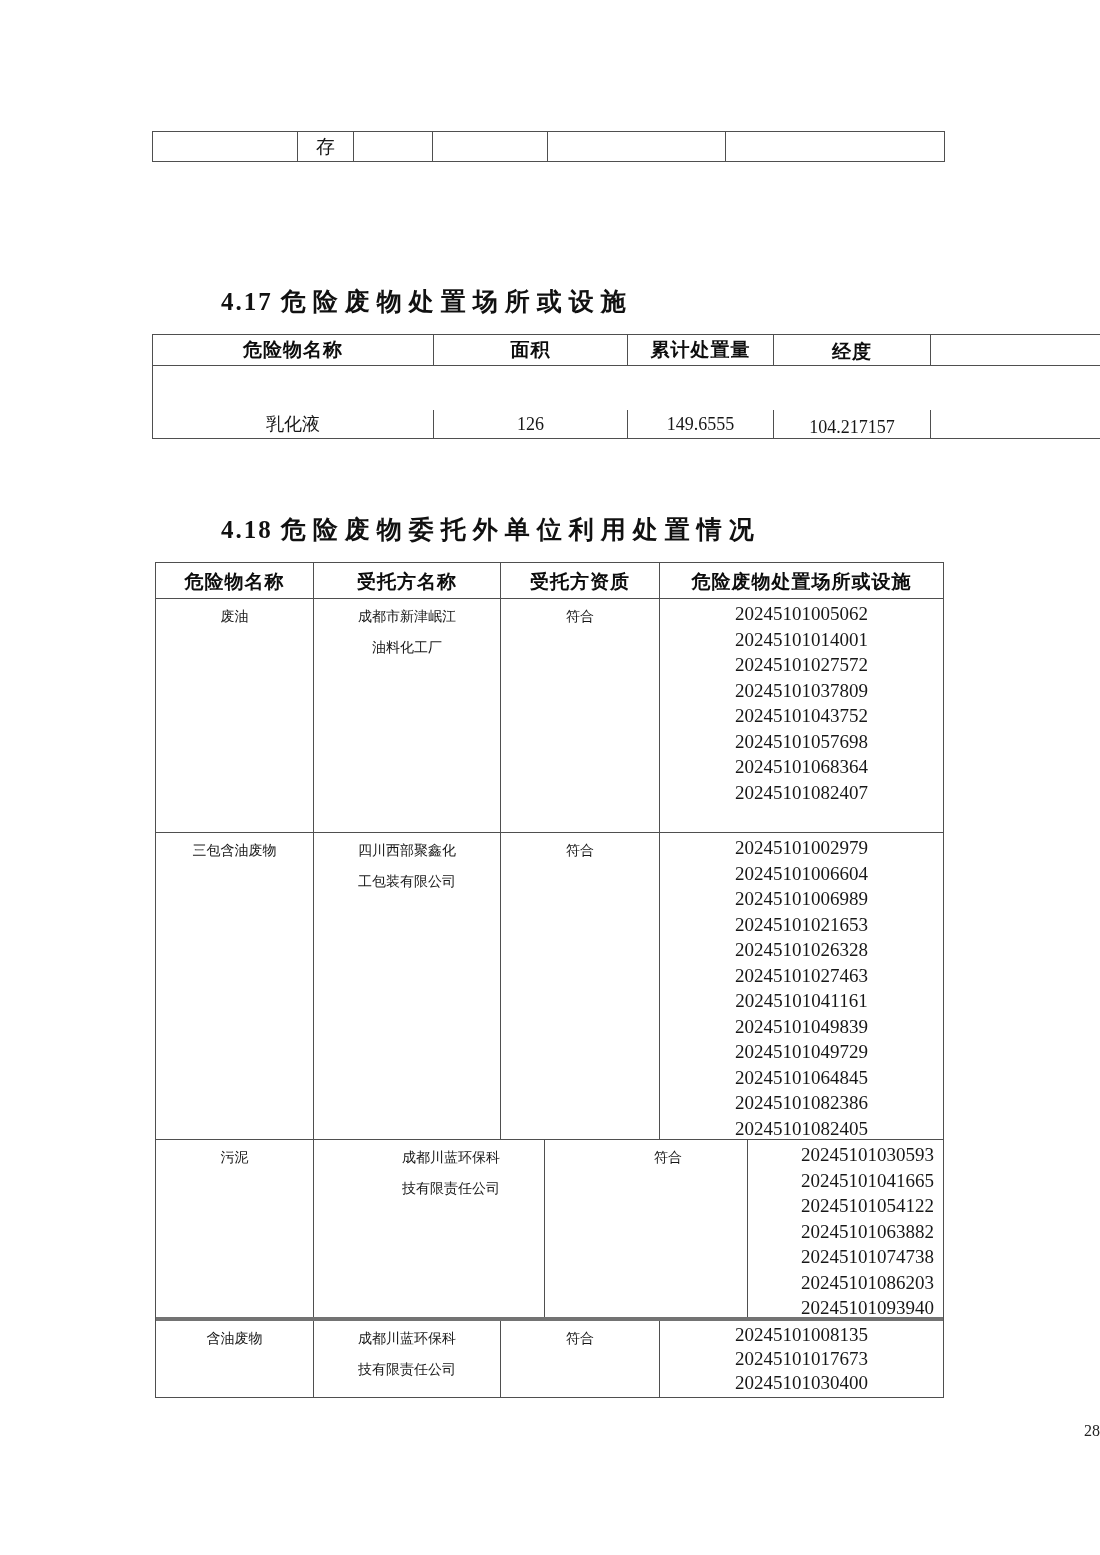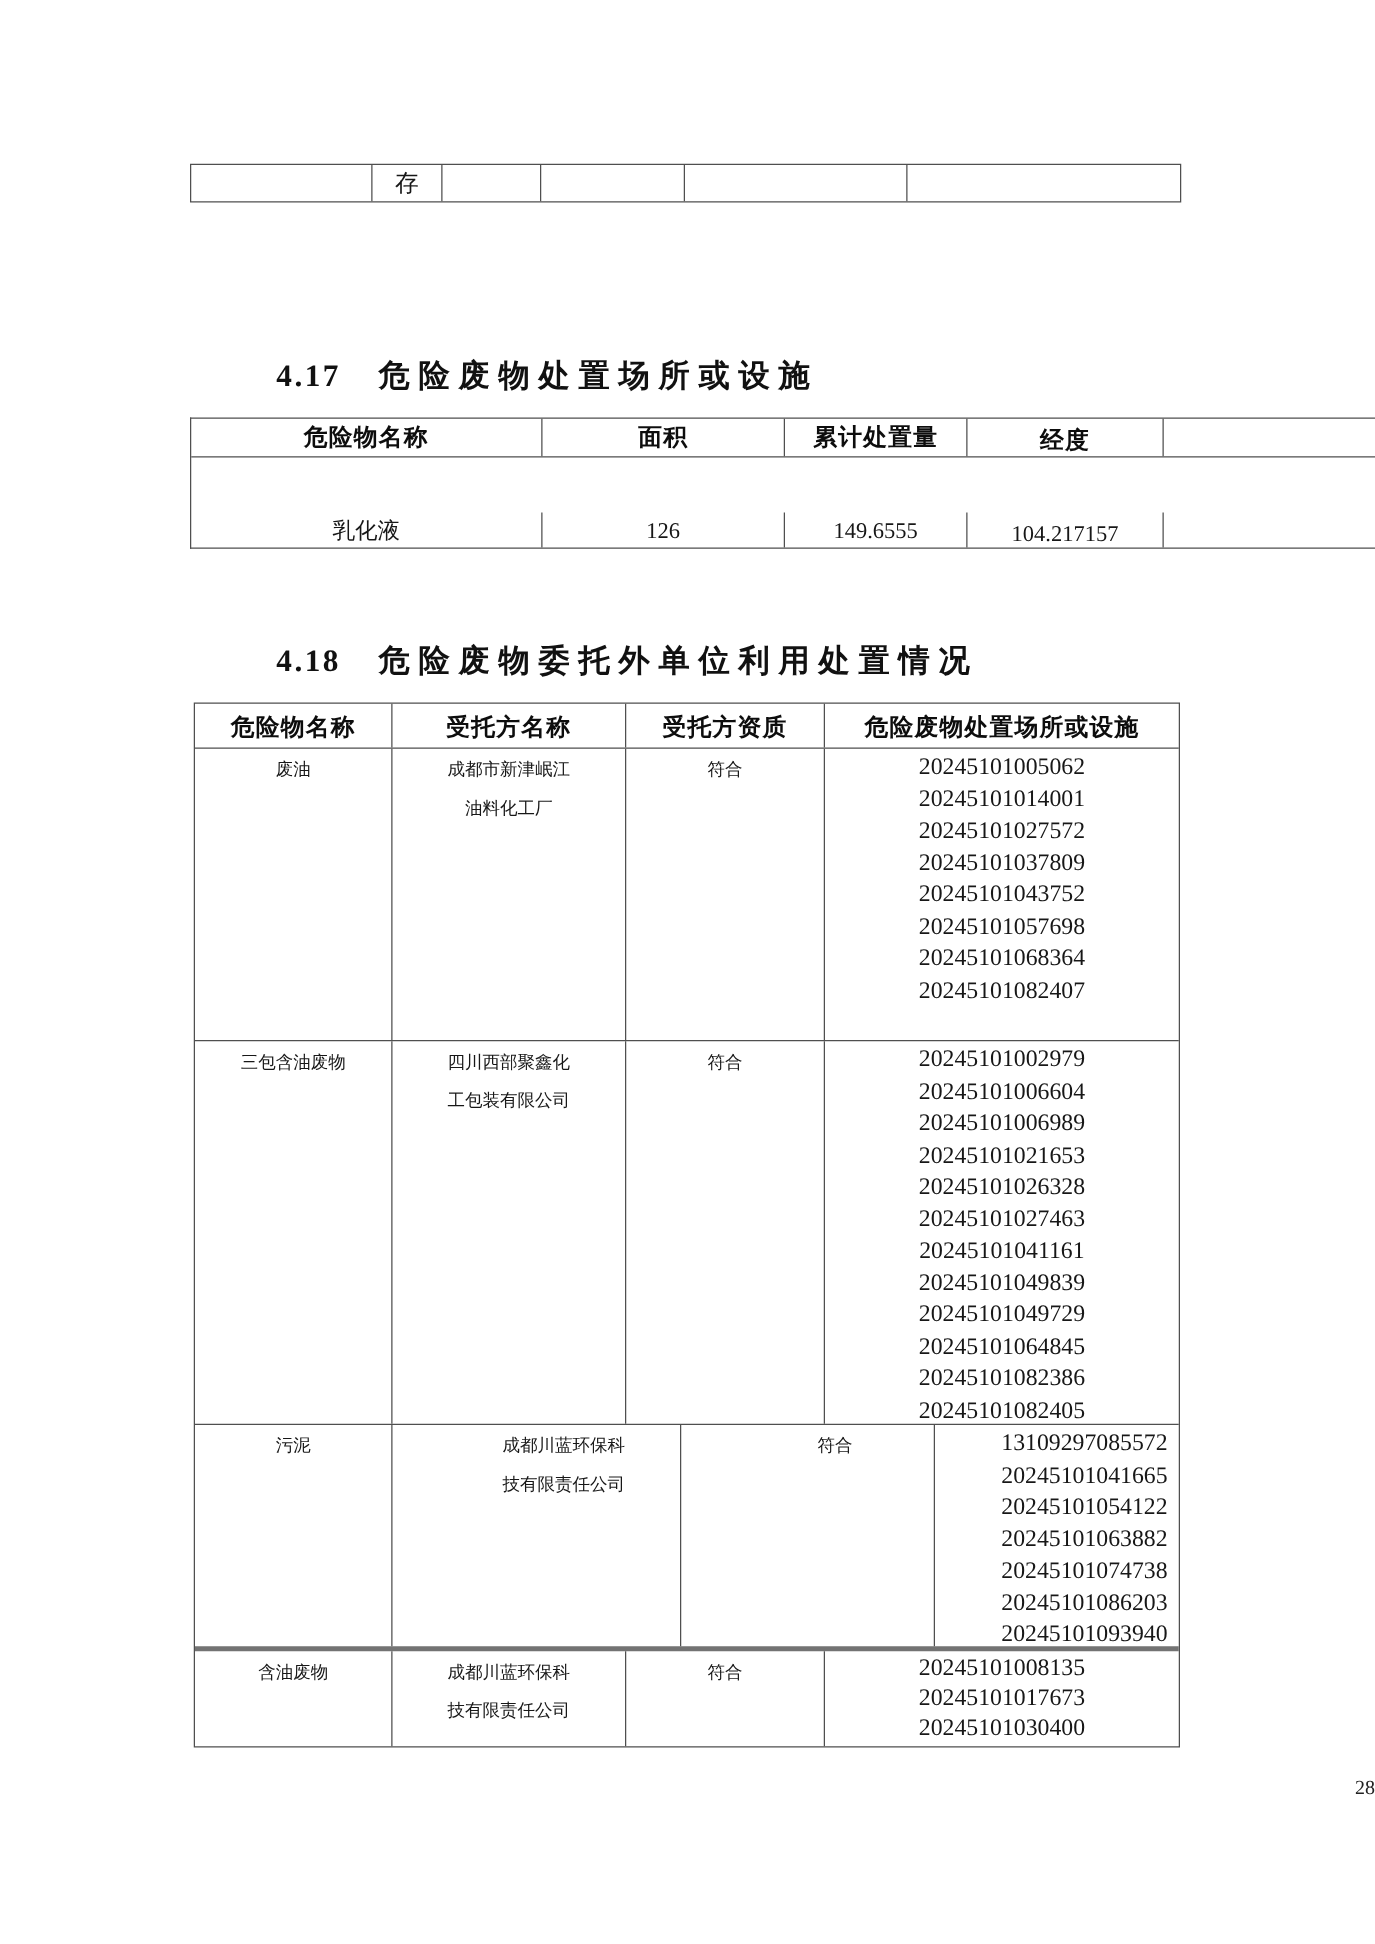--- a/index.html
+++ b/index.html
@@ -36,21 +36,21 @@
 
   
   .heading {
     position:absolute; left:221px;
     font-weight:bold;
     font-size:25px;
     line-height:32px;
     white-space:nowrap;
     color:#111;
   }
-  .heading .num { letter-spacing:2px; margin-right:30px; }
+  .heading .num { letter-spacing:2px; margin-right:8px; }
   .heading .ttl { letter-spacing:7px; }
   .h417 { top:286px; }
   .h418 { top:514px; }
 
   
   .t417 {
     position:absolute; left:152px; top:334px;
     width:948px;
     box-sizing:border-box;
     border:1px solid #4f4f4f;
@@ -232,21 +232,21 @@
           <div class="txt-line">污泥</div>
         </div>
       <div class="cell c2">
           <div class="txt-line">成都川蓝环保科</div>
           <div class="txt-line">技有限责任公司</div>
         </div>
       <div class="cell c3">
           <div class="txt-line">符合</div>
         </div>
       <div class="cell c4">
-          <div class="num-line">13109297085572</div>
+          <div class="num-line">20245101030593</div>
           <div class="num-line">20245101041665</div>
           <div class="num-line">20245101054122</div>
           <div class="num-line">20245101063882</div>
           <div class="num-line">20245101074738</div>
           <div class="num-line">20245101086203</div>
           <div class="num-line">20245101093940</div>
         </div>
     </div>
 
     <div class="trow r4">

